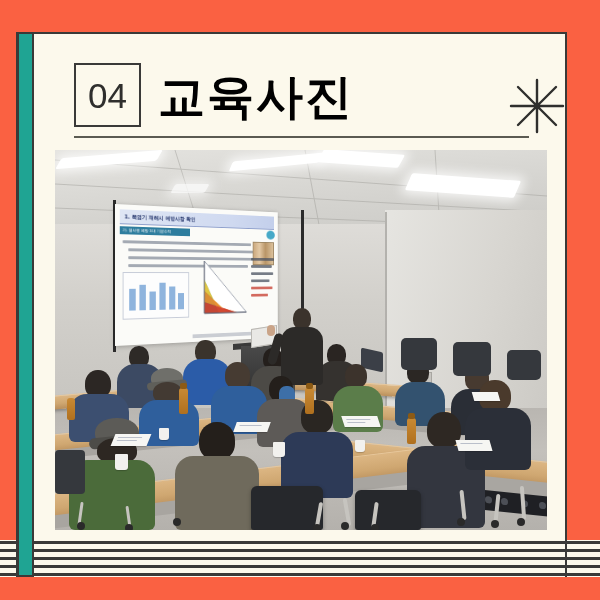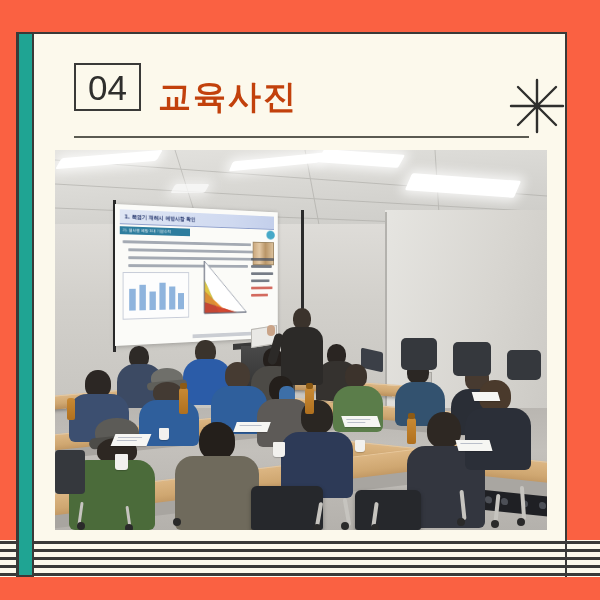--- a/index.html
+++ b/index.html
@@ -29,34 +29,34 @@
     background:#1FA493;
     border:2px solid #3a3a38;
     box-sizing:border-box;
   }
 
   
   .header{
     position:absolute;left:0;top:0;width:551px;height:110px;
   }
   .num-box{
-    position:absolute;left:56px;top:29px;width:67px;height:48px;
+    position:absolute;left:56px;top:29px;width:67px;height:64px;
     border:2px solid #3a3a38;
     background:#FCF9EC;
     display:flex;align-items:center;justify-content:center;
     box-sizing:border-box;
   }
   .num-box span{
     font-size:35px;font-weight:400;color:#2f2f2d;
     letter-spacing:0px;line-height:1;
     font-family:"Liberation Sans", sans-serif;
   }
   .title{
     position:absolute;left:140px;top:32px;
-    font-size:33px;font-weight:bold;color:#c2410c;
+    font-size:47px;font-weight:bold;color:#000000;
     letter-spacing:2px;line-height:62px;
     font-family:"DejaVu Sans", sans-serif;
     white-space:nowrap;
   }
   .sparkle{
     position:absolute;left:487px;top:40px;width:64px;height:64px;
   }
   .title-rule{
     position:absolute;left:56px;top:102px;width:455px;height:2px;
     background:#5b5b52;

